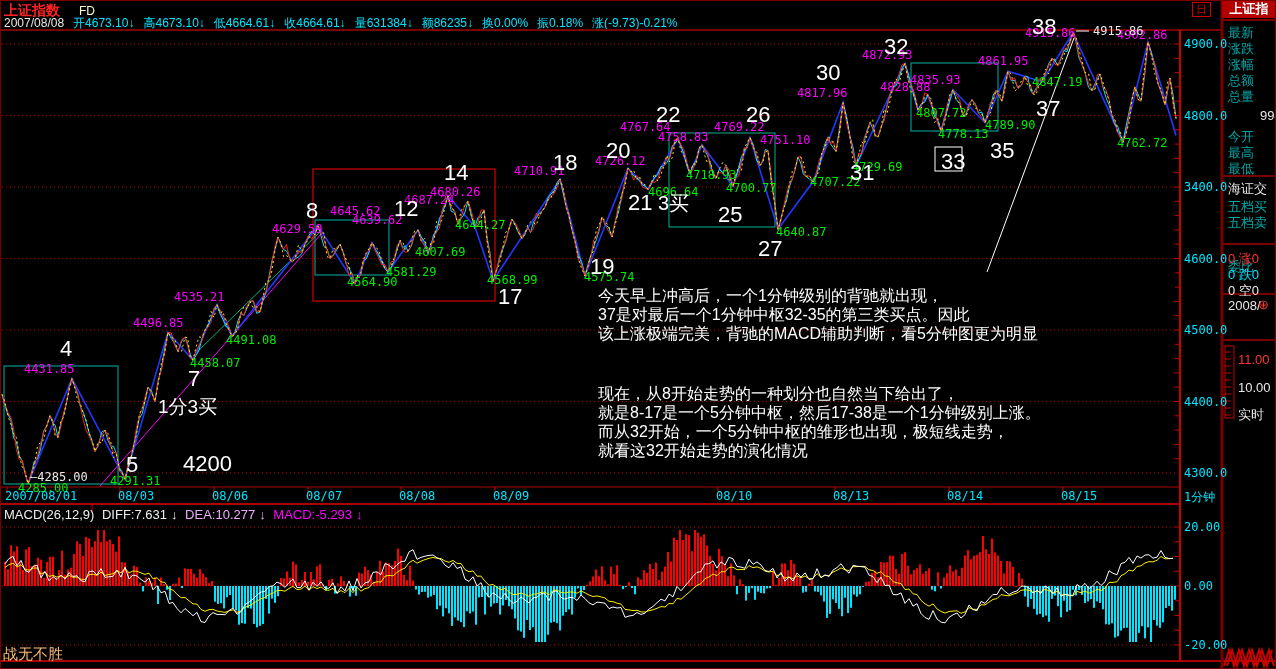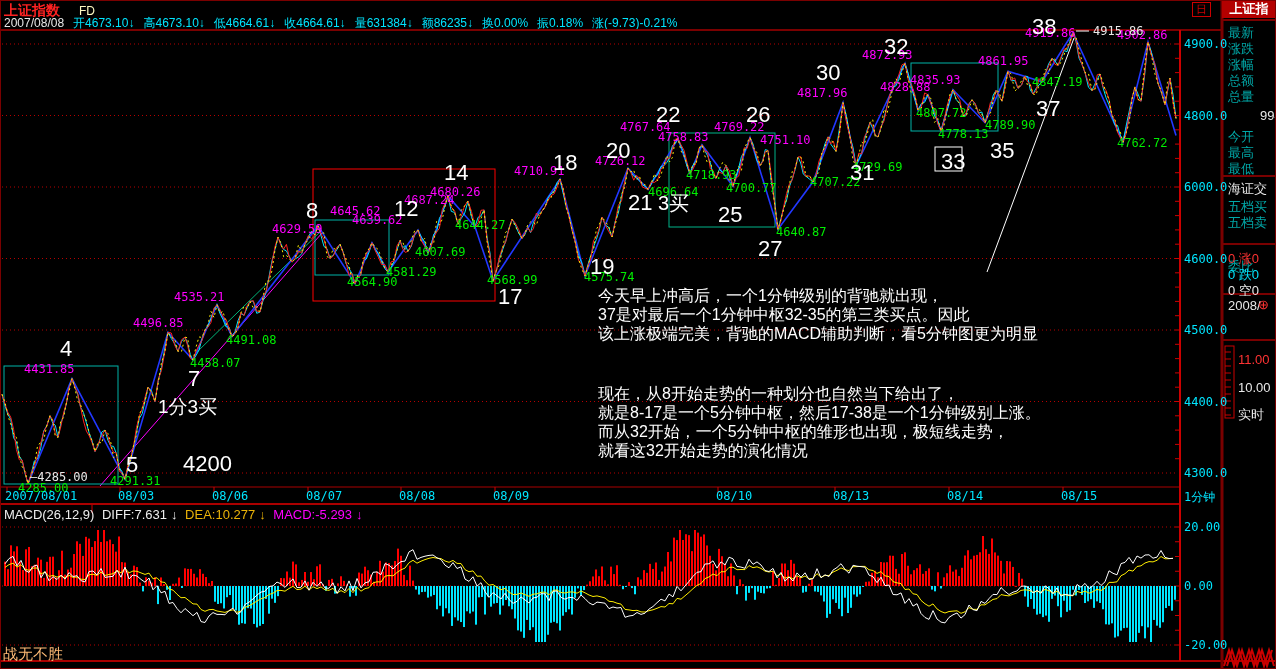--- a/index.html
+++ b/index.html
@@ -19,21 +19,21 @@
                font:11px "Liberation Sans",sans-serif;padding:0 3px;line-height:13px;}
   #labels div{position:absolute;white-space:nowrap;}
   .plbl{font:12px "DejaVu Sans Mono","Liberation Mono",monospace;}
   .pt{font:22px "Liberation Sans",sans-serif;color:#fff;}
   .para{color:#fff;font:16px "Liberation Sans",sans-serif;line-height:19px;white-space:nowrap;}
   #big4200{left:183px;top:451px;color:#fff;font:22px "Liberation Sans",sans-serif;}
   #buy1{left:158px;top:394px;color:#fff;font:19px "Liberation Sans",sans-serif;}
   #buy3{left:658px;top:190px;color:#fff;font:20px "Liberation Sans",sans-serif;}
   #watermark{left:3px;top:645px;color:#fdba74;font:15px "Liberation Sans",sans-serif;}
   #macd-hdr{left:4px;top:507px;font:13px "Liberation Sans",sans-serif;white-space:nowrap;color:#eee;}
-  #macd-hdr .dea{color:#eab308;} #macd-hdr .mcd{color:#ff00ff;} #macd-hdr span{margin-right:4px;}
+  #macd-hdr .dea{color:#f0abfc;} #macd-hdr .mcd{color:#ff00ff;} #macd-hdr span{margin-right:4px;}
   #sidebar-title{left:1222px;top:0;width:54px;height:18px;background:#b40000;color:#fff;
                  font:bold 13px "Liberation Sans",sans-serif;text-align:center;line-height:18px;}
   .sbitem{position:absolute;font:13px "Liberation Sans",sans-serif;white-space:nowrap;}
   .axlbl{position:absolute;font:12px "DejaVu Sans Mono","Liberation Mono",monospace;color:#00e5ff;white-space:nowrap;}
 </style>
 </head>
 <body>
 
 <div class="abs" id="hdr1">
   <span id="app-title">上证指数</span><span id="app-suffix">FD</span>
@@ -603,21 +603,21 @@
     <div class="pt" style="left: 850px; top: 160px;">31</div>
     <div class="pt" style="left: 884px; top: 34px;">32</div>
     <div class="pt" style="left: 941px; top: 149px;">33</div>
     <div class="pt" style="left: 990px; top: 138px;">35</div>
     <div class="pt" style="left: 1036px; top: 96px;">37</div>
     <div class="pt" style="left: 1032px; top: 14px;">38</div>
   </div>
 <div class="abs" id="yaxis">
     <div class="axlbl" style="left: 1184px; top: 37px;">4900.0</div>
     <div class="axlbl" style="left: 1184px; top: 108.5px;">4800.0</div>
-    <div class="axlbl" style="left: 1184px; top: 180px;">6000.0</div>
+    <div class="axlbl" style="left: 1184px; top: 180px;">3400.0</div>
     <div class="axlbl" style="left: 1184px; top: 251.5px;">4600.0</div>
     <div class="axlbl" style="left: 1184px; top: 323px;">4500.0</div>
     <div class="axlbl" style="left: 1184px; top: 394.5px;">4400.0</div>
     <div class="axlbl" style="left: 1184px; top: 466px;">4300.0</div>
     <div class="axlbl" style="left: 1184px; top: 520px;">20.00</div>
     <div class="axlbl" style="left: 1184px; top: 579px;">0.00</div>
     <div class="axlbl" style="left: 1184px; top: 638px;">-20.00</div>
   </div>
 <div class="abs" id="xaxis">
     <div class="axlbl" style="left: 5px; top: 489px;">2007/08/01</div>

